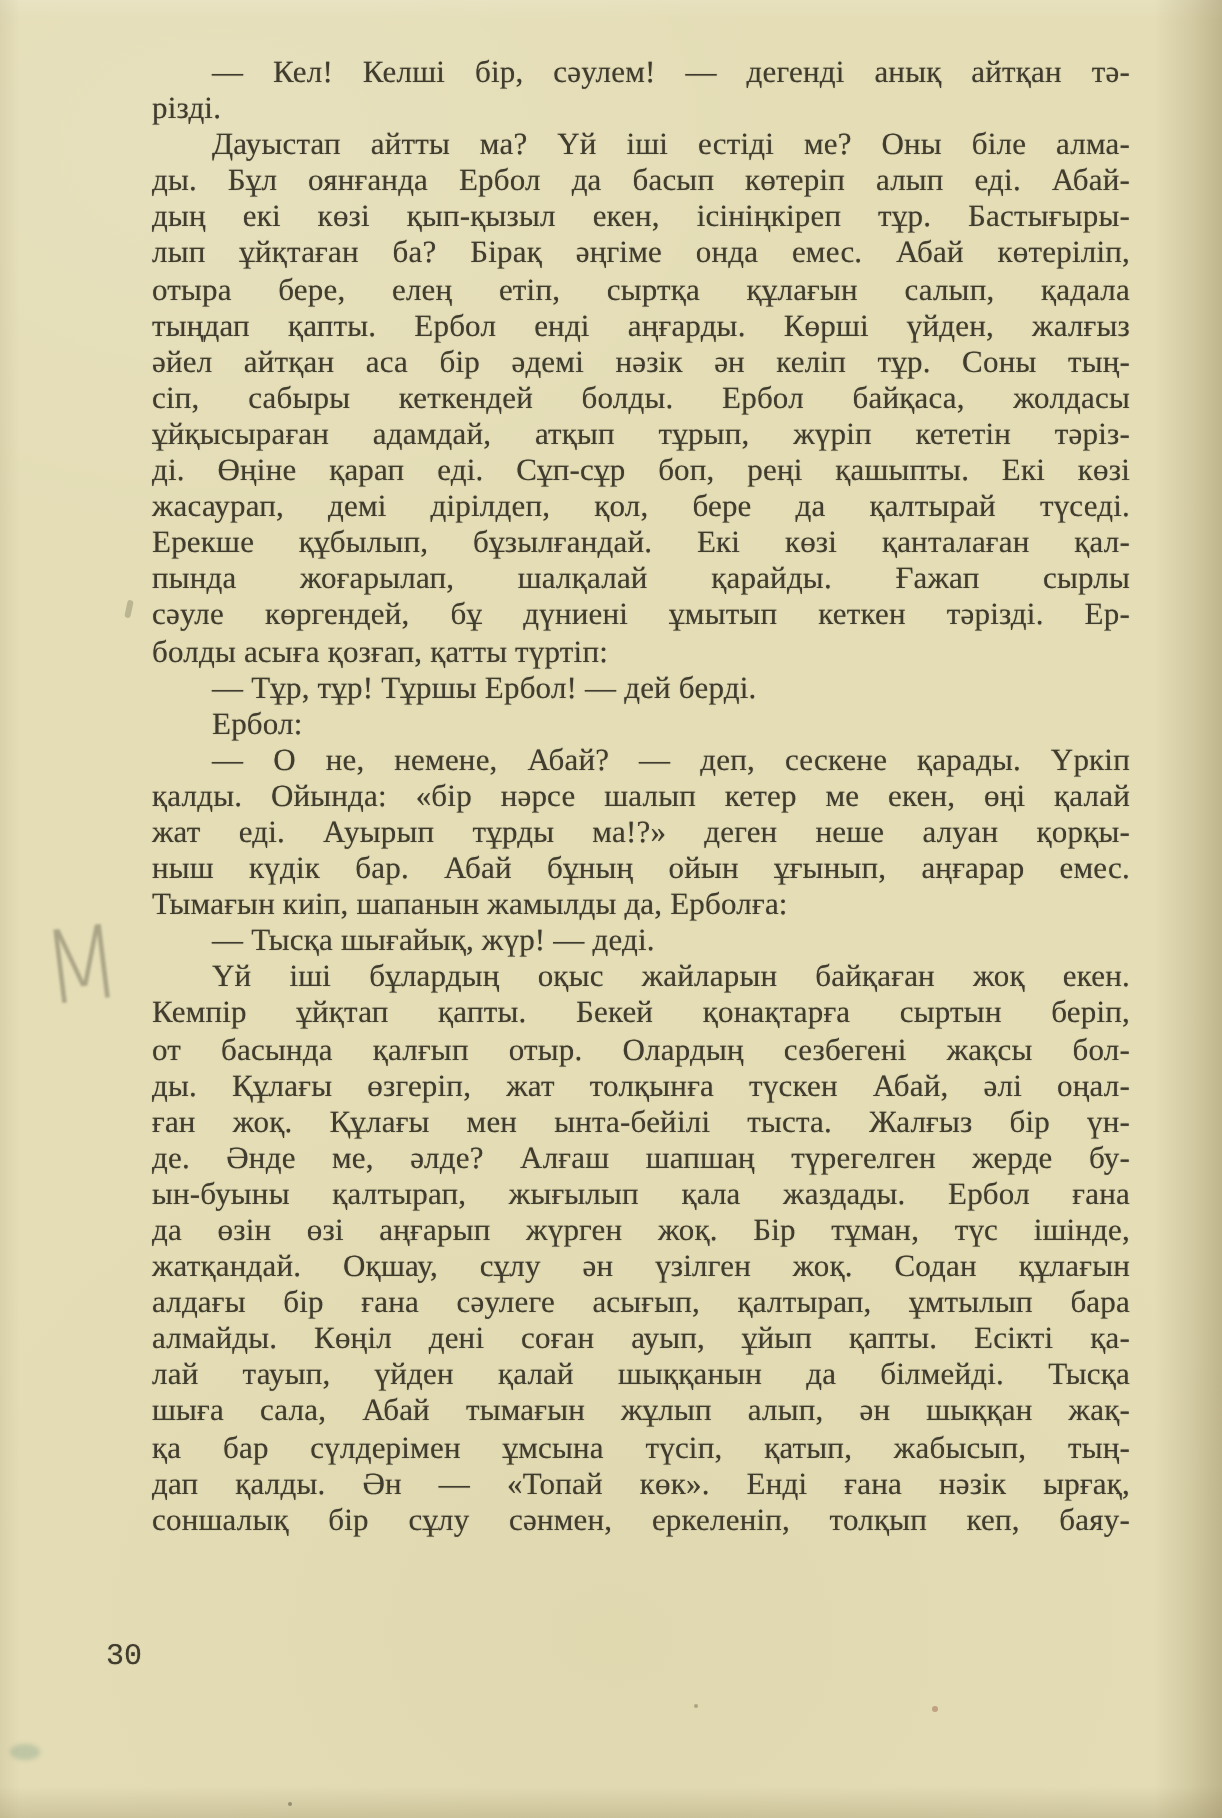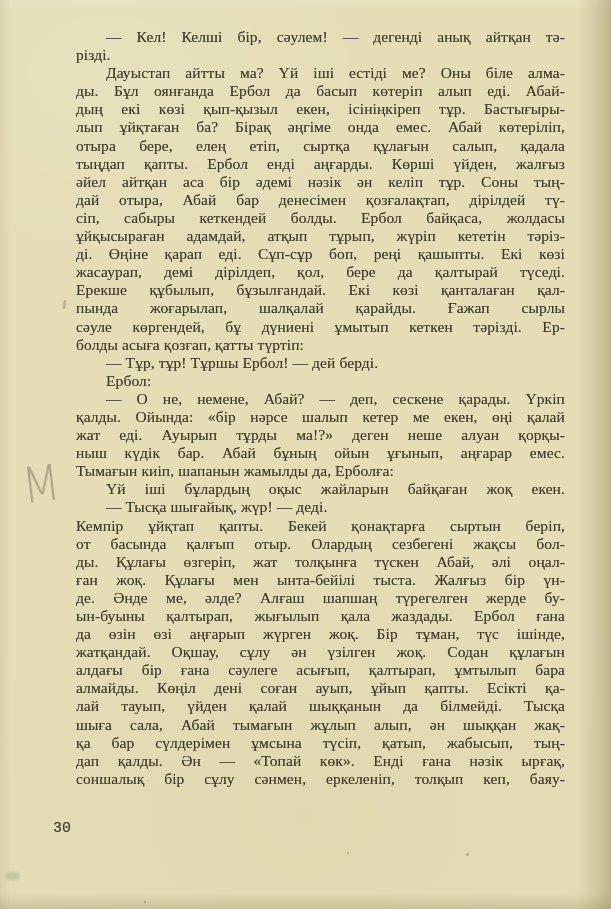--- a/index.html
+++ b/index.html
@@ -69,38 +69,37 @@
   <div class="text-block">
       <div class="line indent">— Кел! Келші бір, сәулем! — дегенді анық айтқан тә-</div>
       <div class="line end">різді.</div>
       <div class="line indent">Дауыстап айтты ма? Үй іші естіді ме? Оны біле алма-</div>
       <div class="line">ды. Бұл оянғанда Ербол да басып көтеріп алып еді. Абай-</div>
       <div class="line">дың екі көзі қып-қызыл екен, ісініңкіреп тұр. Бастығыры-</div>
       <div class="line">лып ұйқтаған ба? Бірақ әңгіме онда емес. Абай көтеріліп,</div>
       <div class="line">отыра бере, елең етіп, сыртқа құлағын салып, қадала</div>
       <div class="line">тыңдап қапты. Ербол енді аңғарды. Көрші үйден, жалғыз</div>
       <div class="line">әйел айтқан аса бір әдемі нәзік ән келіп тұр. Соны тың-</div>
-      <div class="line">дай отыра, Абай бар денесімен қозғалақтап, дірілдей тү-</div>
       <div class="line">сіп, сабыры кеткендей болды. Ербол байқаса, жолдасы</div>
       <div class="line">ұйқысыраған адамдай, атқып тұрып, жүріп кететін тәріз-</div>
       <div class="line">ді. Өңіне қарап еді. Сұп-сұр боп, реңі қашыпты. Екі көзі</div>
       <div class="line">жасаурап, демі дірілдеп, қол, бере да қалтырай түседі.</div>
       <div class="line">Ерекше құбылып, бұзылғандай. Екі көзі қанталаған қал-</div>
       <div class="line">пында жоғарылап, шалқалай қарайды. Ғажап сырлы</div>
       <div class="line">сәуле көргендей, бұ дүниені ұмытып кеткен тәрізді. Ер-</div>
       <div class="line end">болды асыға қозғап, қатты түртіп:</div>
       <div class="line indent end">— Тұр, тұр! Тұршы Ербол! — дей берді.</div>
       <div class="line indent end">Ербол:</div>
       <div class="line indent">— О не, немене, Абай? — деп, сескене қарады. Үркіп</div>
       <div class="line">қалды. Ойында: «бір нәрсе шалып кетер ме екен, өңі қалай</div>
       <div class="line">жат еді. Ауырып тұрды ма!?» деген неше алуан қорқы-</div>
       <div class="line">ныш күдік бар. Абай бұның ойын ұғынып, аңғарар емес.</div>
       <div class="line end">Тымағын киіп, шапанын жамылды да, Ерболға:</div>
+      <div class="line indent end">— Тысқа шығайық, жүр! — деді.</div>
       <div class="line indent">Үй іші бұлардың оқыс жайларын байқаған жоқ екен.</div>
-      <div class="line indent end">— Тысқа шығайық, жүр! — деді.</div>
       <div class="line">Кемпір ұйқтап қапты. Бекей қонақтарға сыртын беріп,</div>
       <div class="line">от басында қалғып отыр. Олардың сезбегені жақсы бол-</div>
       <div class="line">ды. Құлағы өзгеріп, жат толқынға түскен Абай, әлі оңал-</div>
       <div class="line">ған жоқ. Құлағы мен ынта-бейілі тыста. Жалғыз бір үн-</div>
       <div class="line">де. Әнде ме, әлде? Алғаш шапшаң түрегелген жерде бу-</div>
       <div class="line">ын-буыны қалтырап, жығылып қала жаздады. Ербол ғана</div>
       <div class="line">да өзін өзі аңғарып жүрген жоқ. Бір тұман, түс ішінде,</div>
       <div class="line">жатқандай. Оқшау, сұлу ән үзілген жоқ. Содан құлағын</div>
       <div class="line">алдағы бір ғана сәулеге асығып, қалтырап, ұмтылып бара</div>
       <div class="line">алмайды. Көңіл дені соған ауып, ұйып қапты. Есікті қа-</div>

